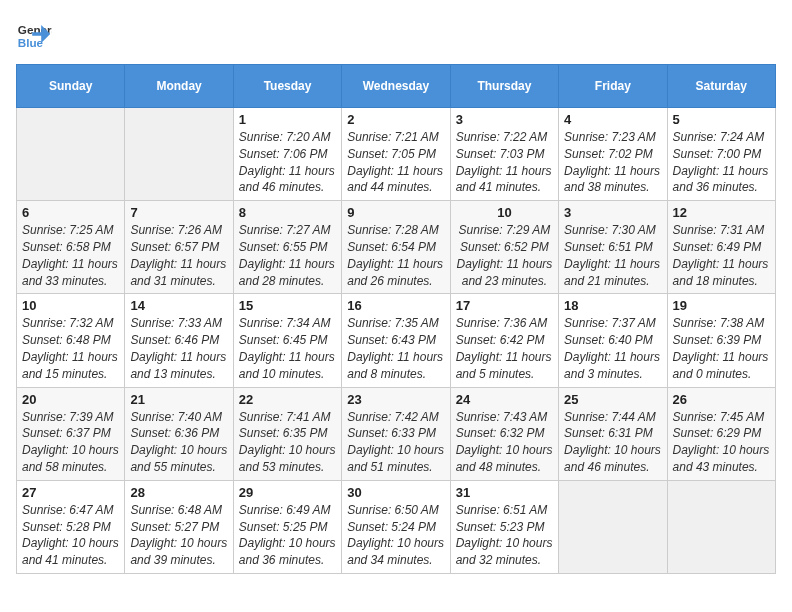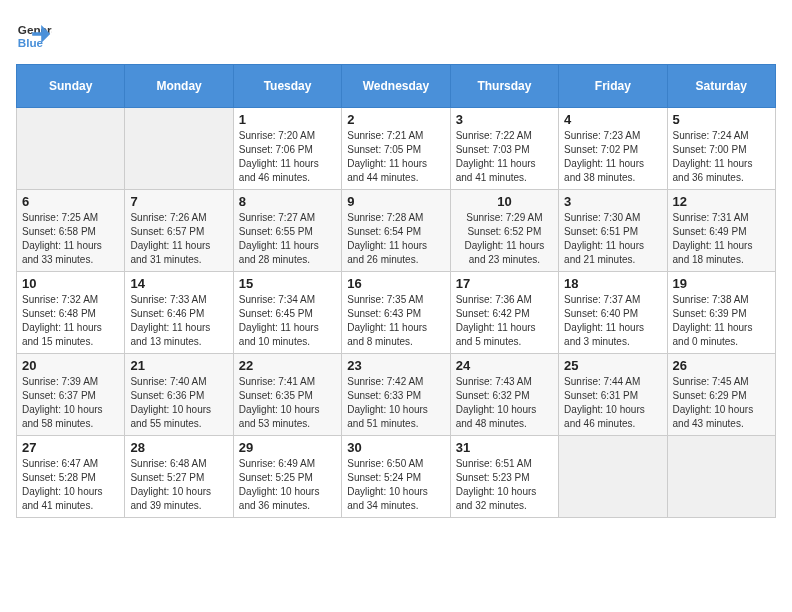--- a/index.html
+++ b/index.html
@@ -62,23 +62,24 @@
     .calendar tr:nth-child(even) td {
       background: #f7f7f7;
     }
     .day-num {
       font-size: 13px;
       font-weight: bold;
       margin-bottom: 2px;
       color: #222;
     }
     .day-info {
-      font-size: 10px;
+      font-size: 12px;
       color: #333;
       line-height: 1.4;
+      font-style: italic;
     }
     .empty-cell {
       background: #f0f0f0 !important;
     }
   </style>
 </head>
 <body>
 
 <div class="header">
   <div class="logo">

